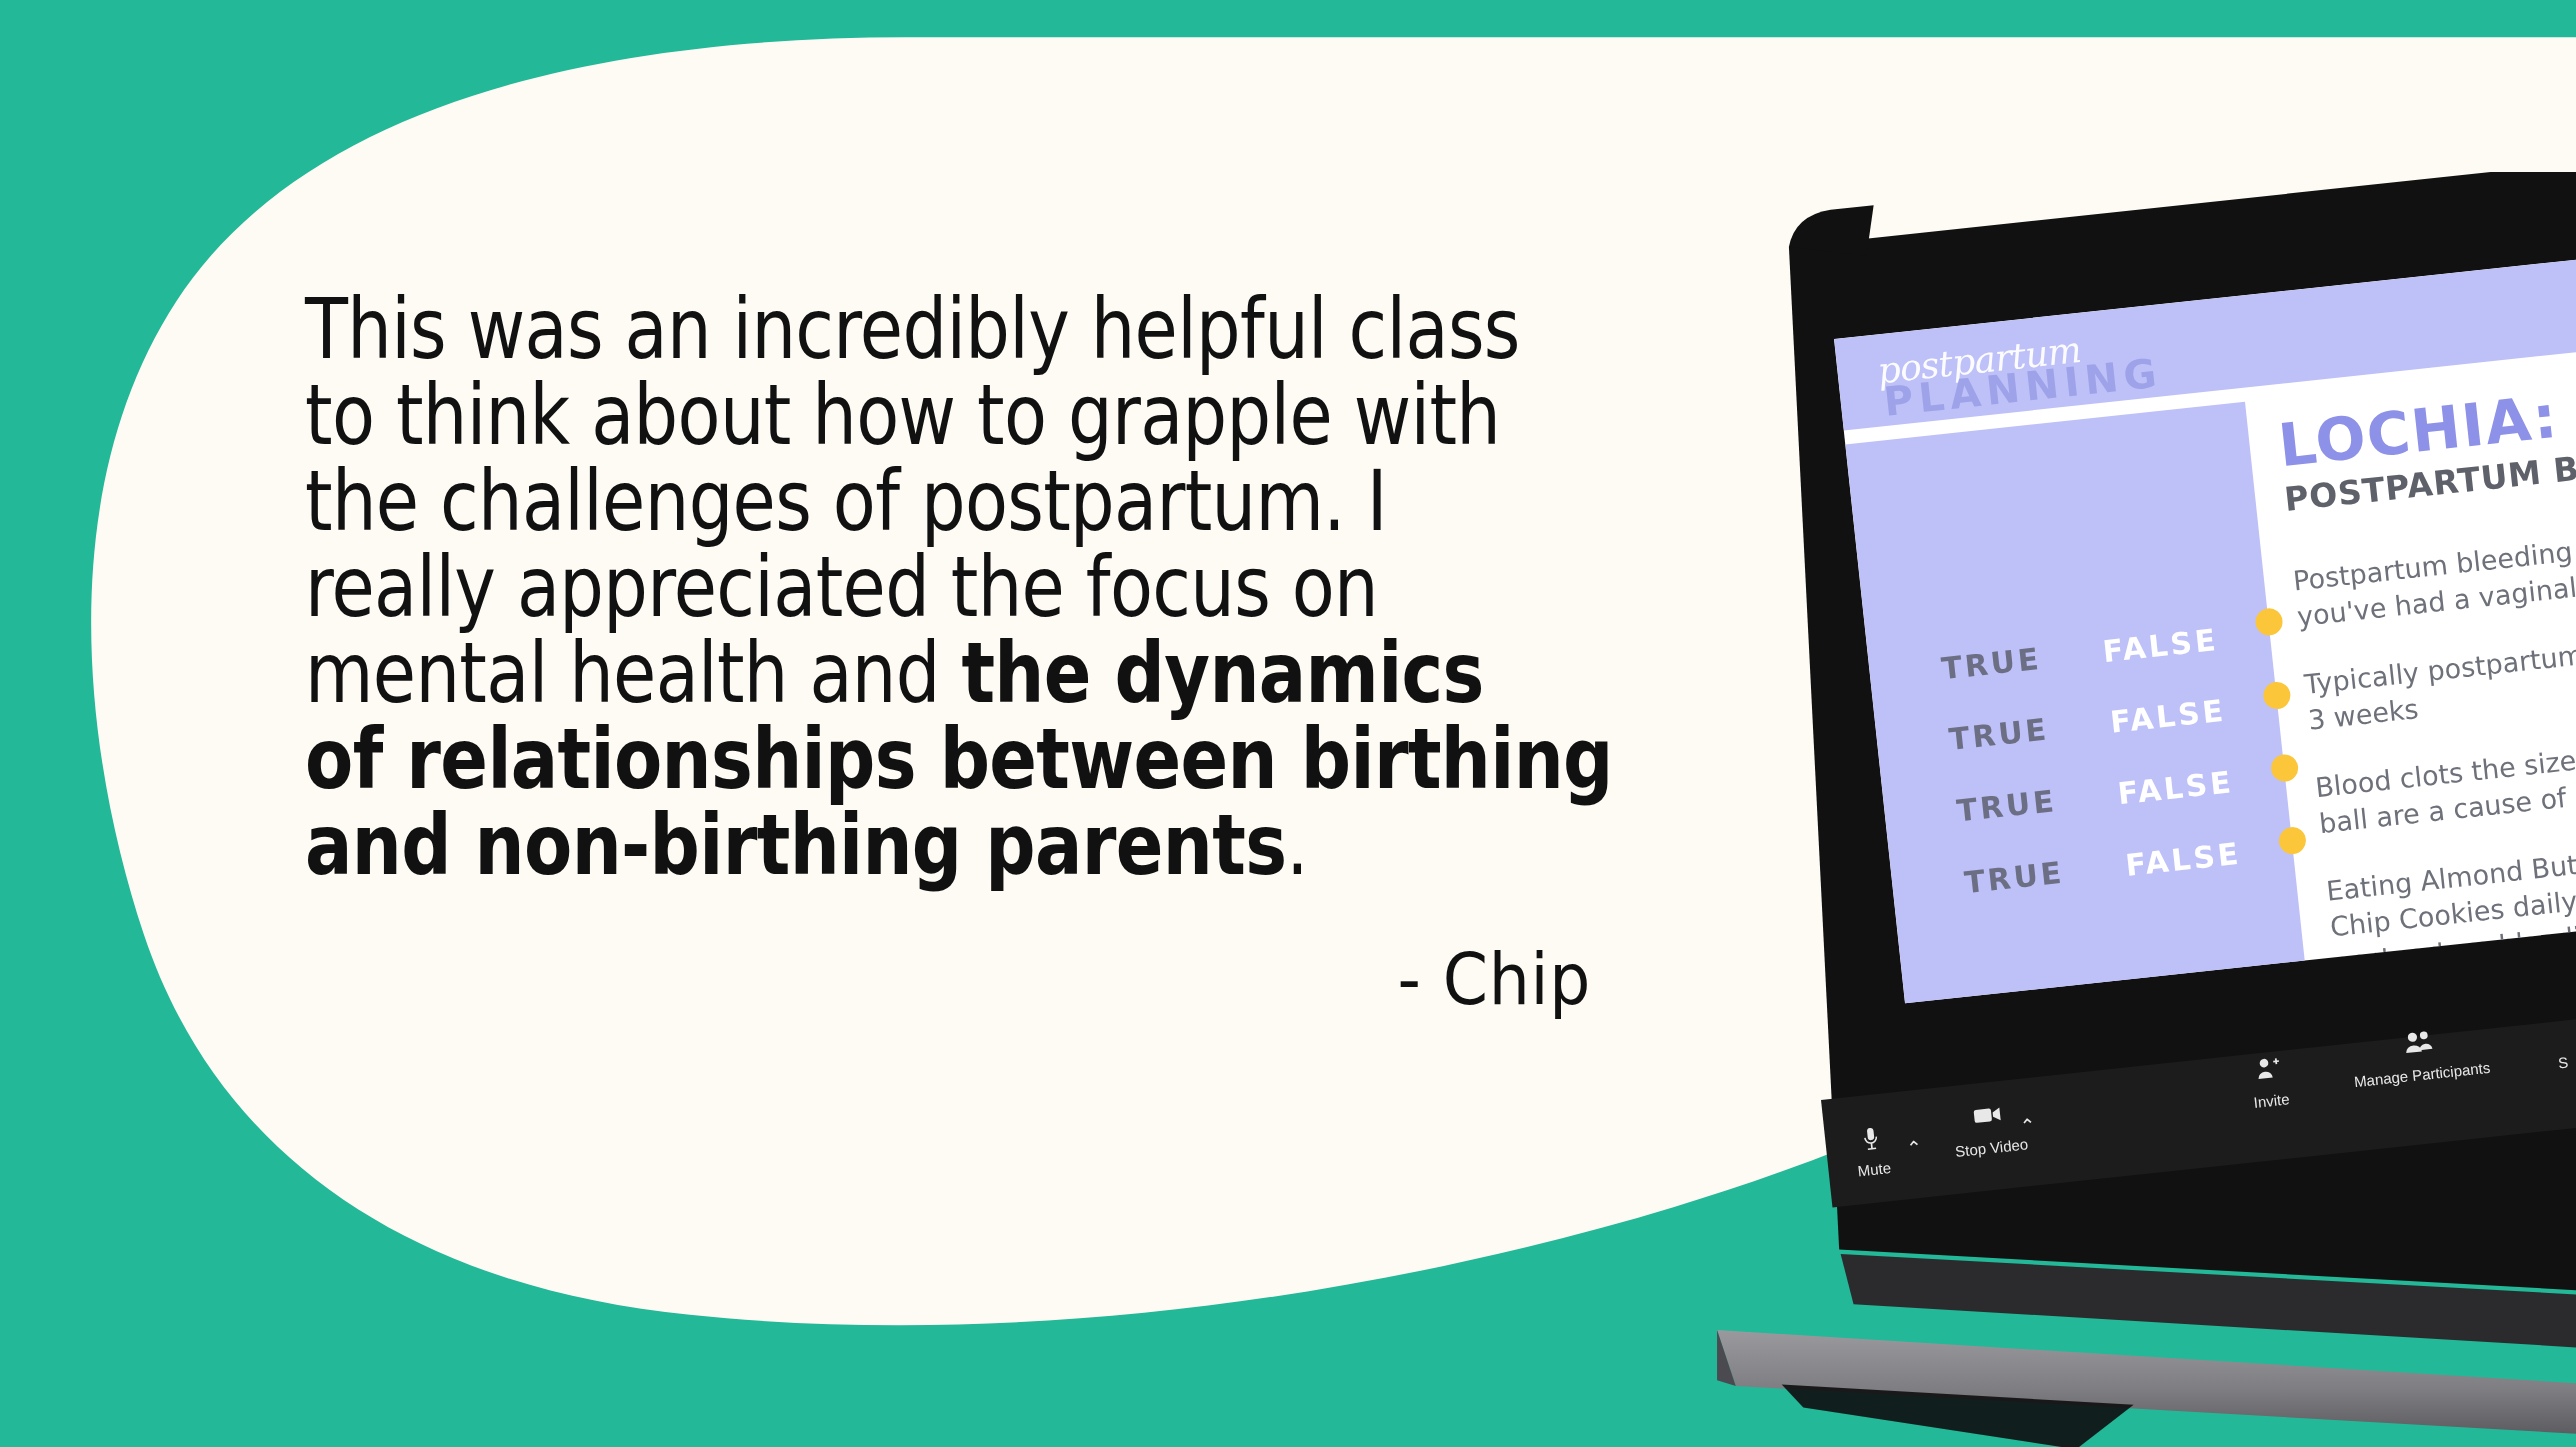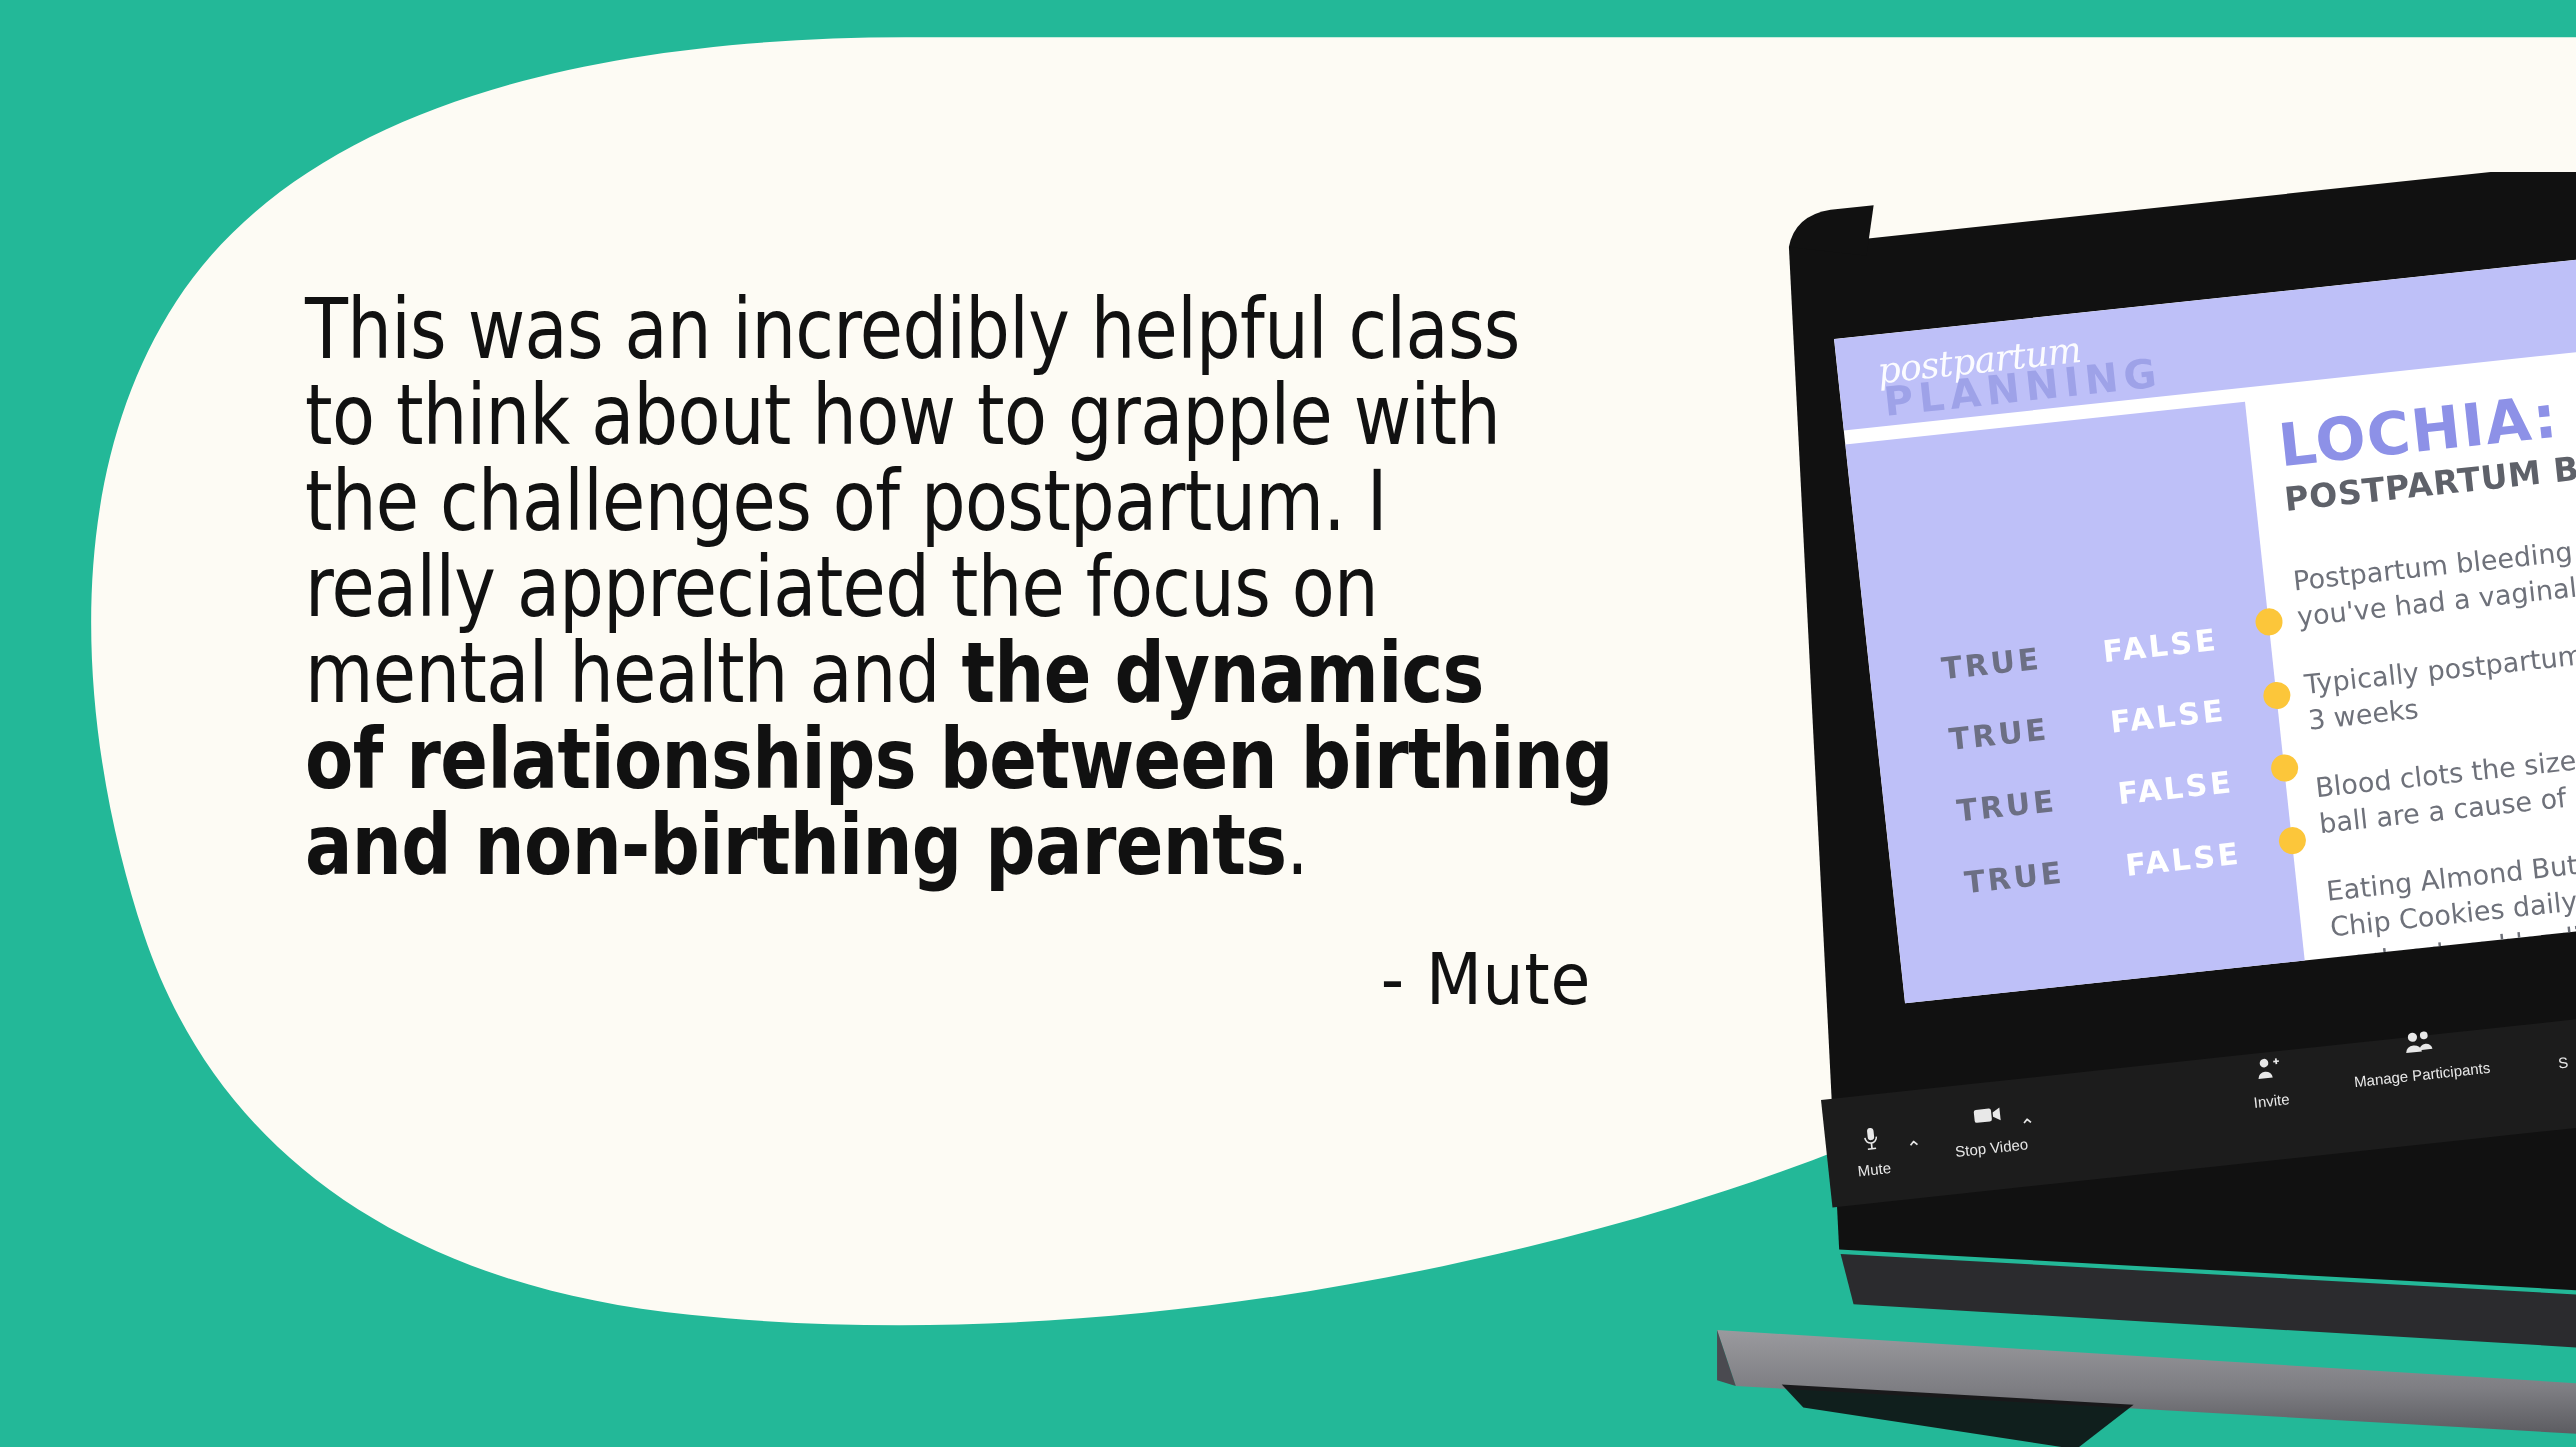--- a/index.html
+++ b/index.html
@@ -239,21 +239,21 @@
   <div class="quote-block">
     <div class="quote-line">This was an incredibly helpful class</div>
     <div class="quote-line">to think about how to grapple with</div>
     <div class="quote-line">the challenges of postpartum. I</div>
     <div class="quote-line">really appreciated the focus on</div>
     <div class="quote-line"><span>mental health and </span><b>the dynamics</b></div>
     <div class="quote-line"><b>of relationships between birthing</b></div>
     <div class="quote-line"><b>and non-birthing parents</b><span>.</span></div>
   </div>
 
-  <div class="attribution">-  Mute</div>
+  <div class="attribution">-  Chip</div>
 
   <div class="laptop">
 
     <svg width="948" height="1279" viewBox="0 0 1320 1780" aria-hidden="true">
       <defs>
         <linearGradient id="baseGrad" x1="0" y1="0" x2="0" y2="1">
           <stop offset="0%" stop-color="#9A9A9E"></stop>
           <stop offset="55%" stop-color="#7E7E83"></stop>
           <stop offset="100%" stop-color="#5A5A5F"></stop>
         </linearGradient>

